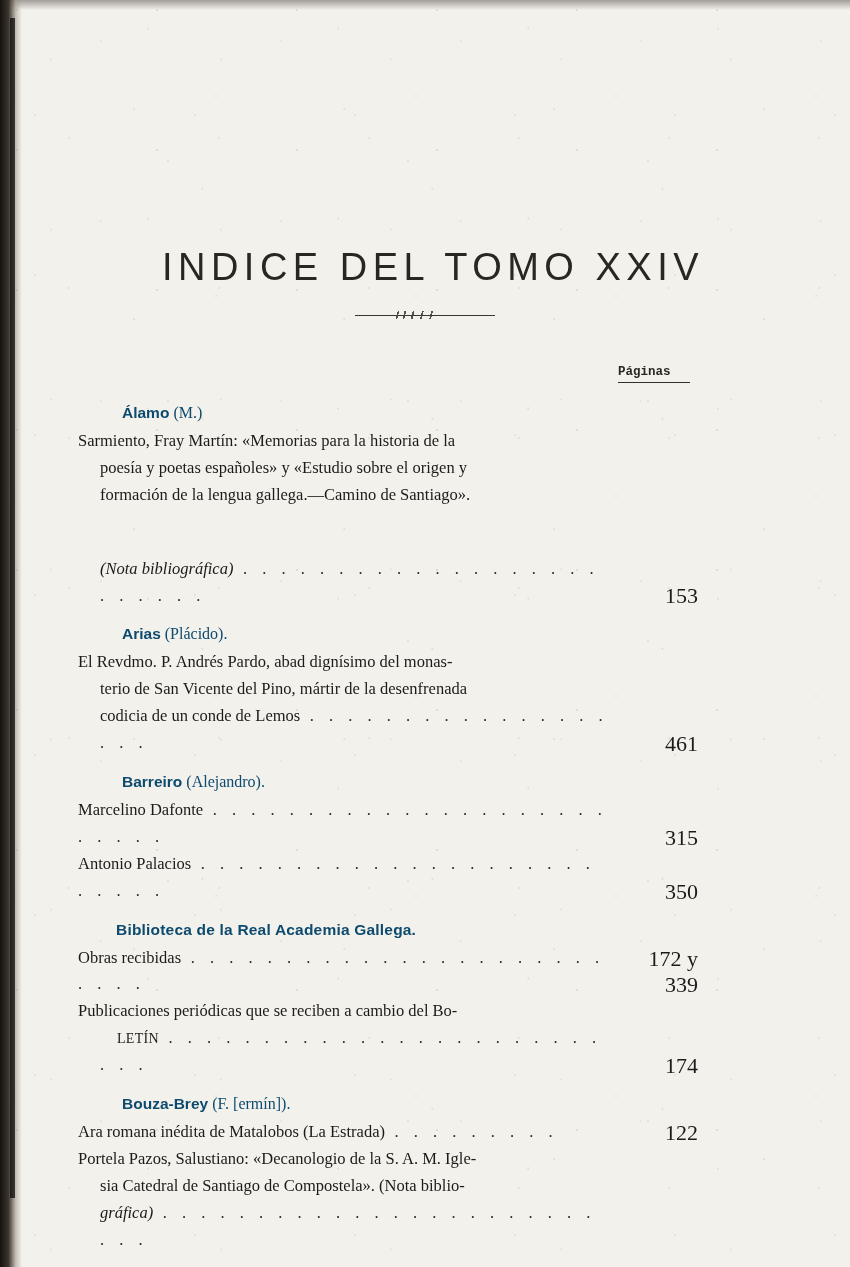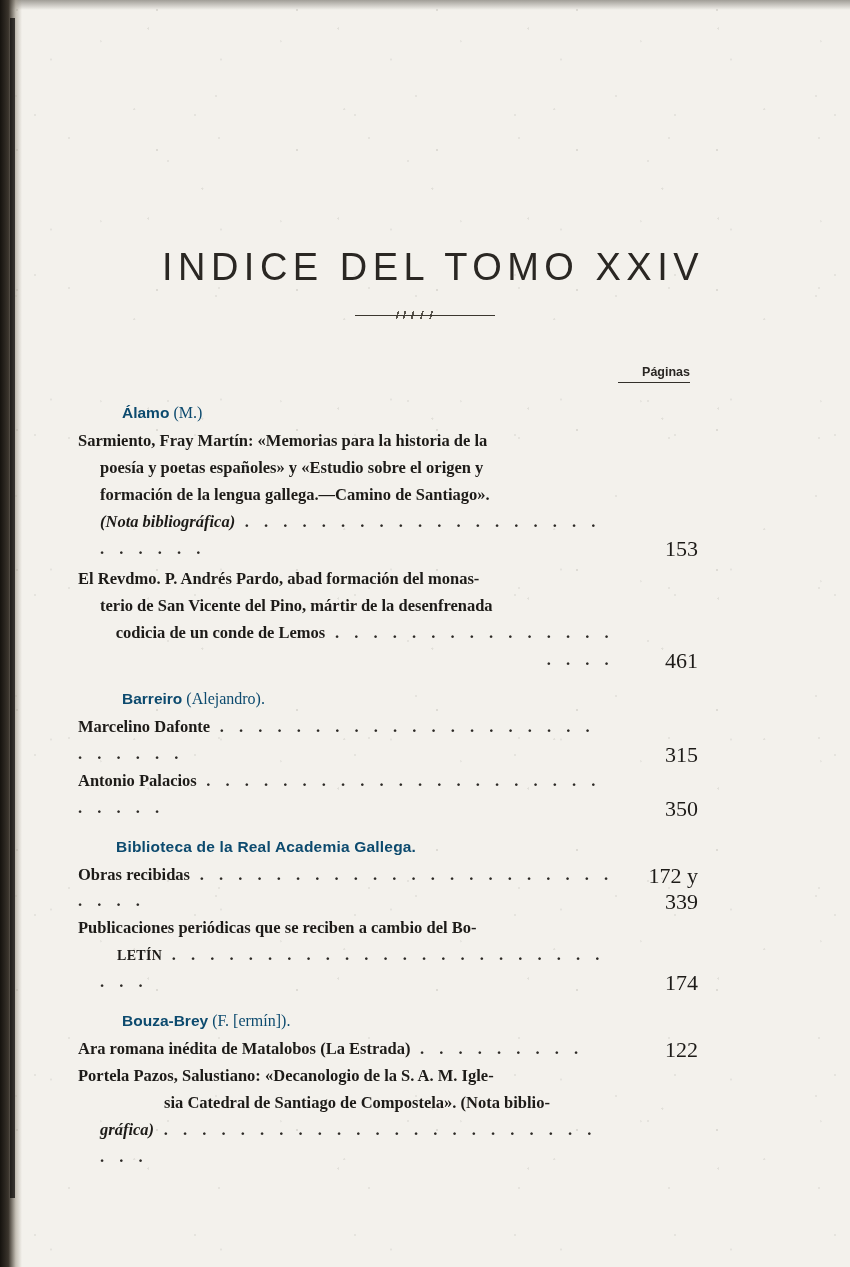--- a/index.html
+++ b/index.html
@@ -106,22 +106,22 @@
                               #3b372f 50% 53%, transparent 53% 66%,
                               #3b372f 66% 69%, transparent 69% 100%);
     opacity: .85;
   }
 
   .pages-label {
     position: absolute;
     top: 365px;
     left: 618px;
     width: 72px;
-    text-align: right;
-    font-family: Liberation Sans, sans-serif;
+    text-align: left;
+    font-family: Liberation Mono, monospace;
     font-weight: bold;
     font-size: 12.5px;
     color: #2a2723;
   }
   .pages-label .underline {
     display: block;
     margin-top: 3px;
     height: 1px;
     background: #33302a;
   }
@@ -167,21 +167,20 @@
     right: 0;
     bottom: 0;
     width: 78px;
     text-align: right;
     font-size: 22px;
   }
   .entry-rowwrap .body {
     padding-right: 84px;
     font-size: 16.5px;
     line-height: 1.63;
-    font-weight: bold;
   }
 </style>
 </head>
 <body>
 
 <div class="paper-texture"></div>
 <div class="scan-shadow-top"></div>
 <div class="scan-shadow-left"></div>
 
 <div class="page">
@@ -198,31 +197,32 @@
   </div>
 
   <div class="content" id="index-content">
       <div class="group">
         <div class="author"><span class="surname">Álamo</span><span class="given"> (M.)</span></div>
         <div class="entry-rowwrap">
           <div class="body">
             <div><span>Sarmiento, Fray Martín: «Memorias para la historia de la</span></div>
             <div style="padding-left: 22px;"><span>poesía y poetas españoles» y «Estudio sobre el origen y</span></div>
             <div style="padding-left: 22px;"><span>formación de la lengua gallega.—Camino de Santiago».</span></div>
-            <div style="padding-left: 22px;"><span class="ital">(Nota bibliográfica)</span><span class="leaders"> . . . . . . . . . . . . . . . . . . . . . . . . . </span></div>
+            <div style="padding-left: 22px; margin-top: 47px;"><span class="ital">(Nota bibliográfica)</span><span class="leaders"> . . . . . . . . . . . . . . . . . . . . . . . . . </span></div>
           </div>
           <div class="page-no-abs">153</div>
         </div>
       </div>
       <div class="group">
-        <div class="entry-rowwrap">
-          <div class="body">
-            <div><span>El Revdmo. P. Andrés Pardo, abad formación del monas-</span></div>
+        <div class="author"><span class="surname">Arias</span><span class="given"> (Plácido).</span></div>
+        <div class="entry-rowwrap">
+          <div class="body">
+            <div><span>El Revdmo. P. Andrés Pardo, abad dignísimo del monas-</span></div>
             <div style="padding-left: 22px;"><span>terio de San Vicente del Pino, mártir de la desenfrenada</span></div>
-            <div style="padding-left: 22px; text-align: right;"><span>codicia de un conde de Lemos</span><span class="leaders"> . . . . . . . . . . . . . . . . . . . </span></div>
+            <div style="padding-left: 22px;"><span>codicia de un conde de Lemos</span><span class="leaders"> . . . . . . . . . . . . . . . . . . . </span></div>
           </div>
           <div class="page-no-abs">461</div>
         </div>
       </div>
       <div class="group">
         <div class="author"><span class="surname">Barreiro</span><span class="given"> (Alejandro).</span></div>
         <div class="entry-rowwrap">
           <div class="body">
             <div><span>Marcelino Dafonte</span><span class="leaders"> . . . . . . . . . . . . . . . . . . . . . . . . . . </span></div>
           </div>
@@ -255,20 +255,20 @@
         <div class="author"><span class="surname">Bouza-Brey</span><span class="given"> (F. [ermín]).</span></div>
         <div class="entry-rowwrap">
           <div class="body">
             <div><span>Ara romana inédita de Matalobos (La Estrada)</span><span class="leaders"> . . . . . . . . . </span></div>
           </div>
           <div class="page-no-abs">122</div>
         </div>
         <div class="entry-rowwrap">
           <div class="body">
             <div><span>Portela Pazos, Salustiano: «Decanologio de la S. A. M. Igle-</span></div>
-            <div style="padding-left: 22px; text-align: center;"><span>sia Catedral de Santiago de Compostela». (Nota biblio-</span></div>
+            <div style="padding-left: 22px;"><span>sia Catedral de Santiago de Compostela». (Nota biblio-</span></div>
             <div style="padding-left: 22px;"><span class="ital">gráfica)</span><span class="leaders"> . . . . . . . . . . . . . . . . . . . . . . . . . . </span></div>
           </div>
         </div>
       </div>
     </div>
 
 </div>
 
 </body></html>

